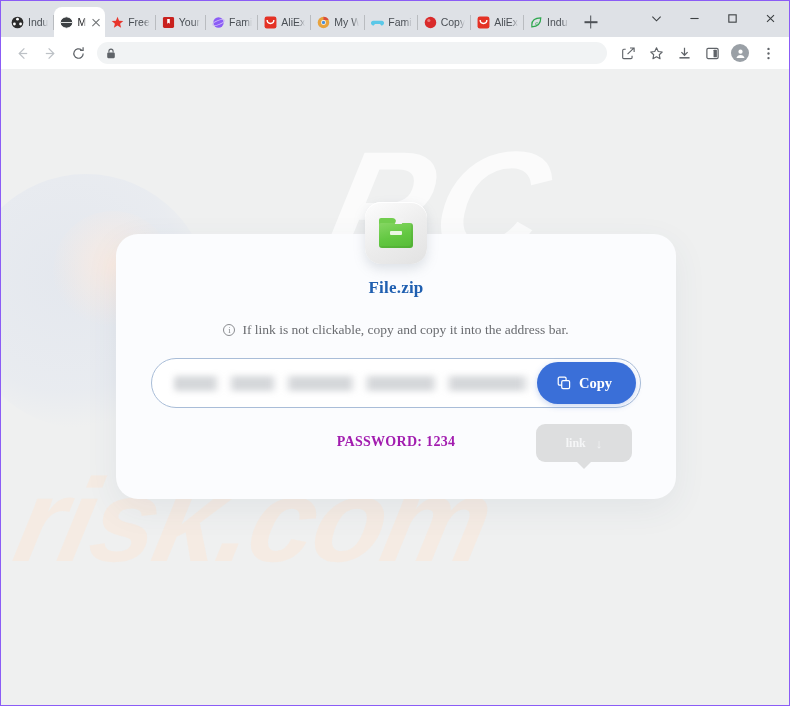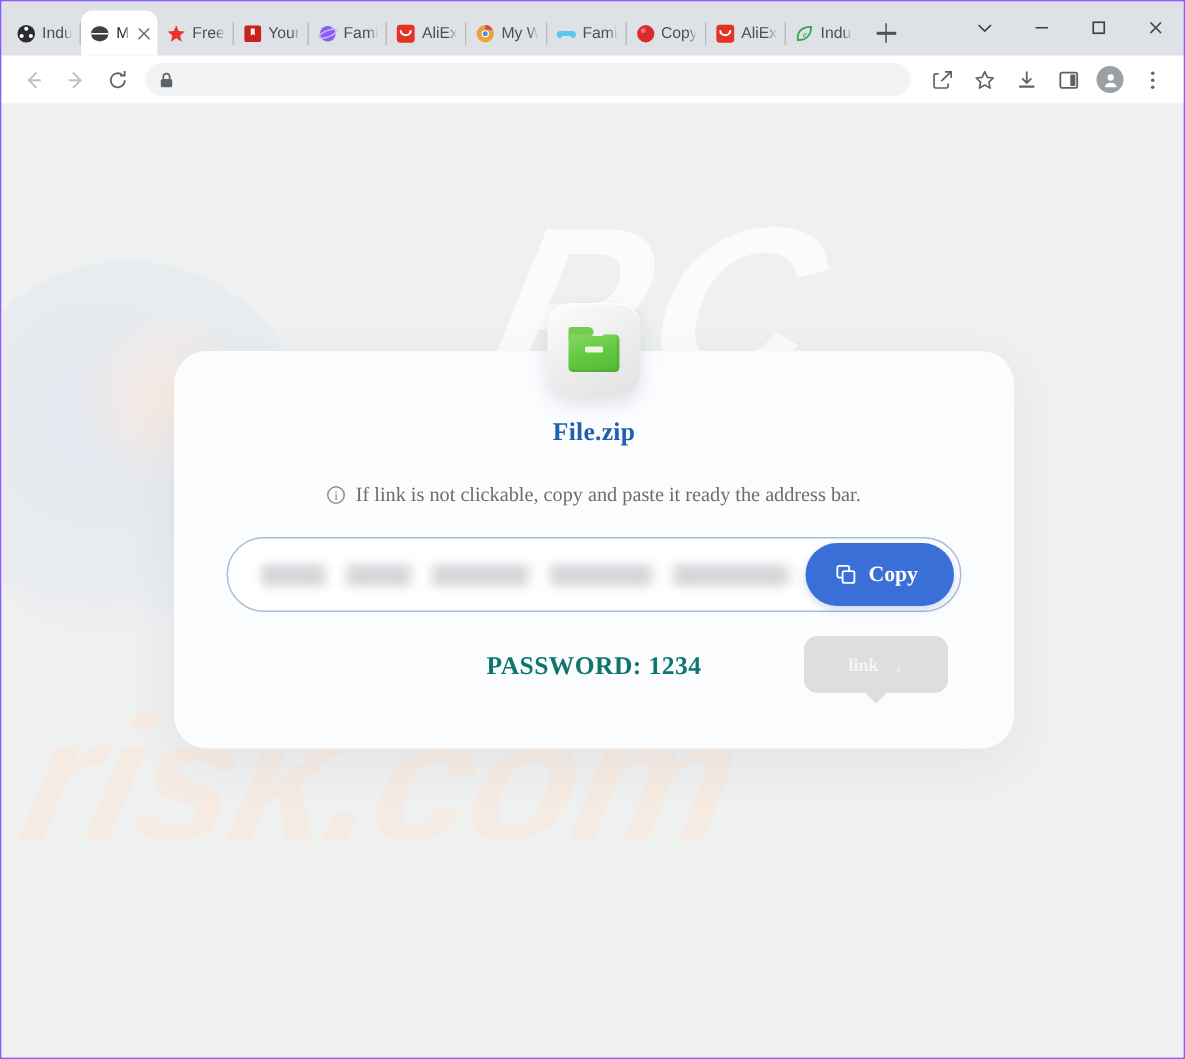--- a/index.html
+++ b/index.html
@@ -379,23 +379,23 @@
     font-family: "Liberation Serif", serif;
     font-size: 14.5px;
     font-weight: 700;
     box-shadow: 0 2px 6px rgba(40,90,200,.25);
   }
   #copybtn .copy-ico { display: flex; }
 
   #password {
     margin-top: 26px;
     font-family: "Liberation Serif", serif;
-    font-size: 17px;
+    font-size: 14px;
     font-weight: 700;
-    color: #0f766e;
+    color: #a21caf;
     letter-spacing: .3px;
   }
 
   
   #tooltip {
     position: absolute;
     left: 535px; top: 355px;
     width: 96px; height: 38px;
     background: #dddedf;
     border-radius: 9px;
@@ -659,21 +659,21 @@
           <div class="notch"></div>
           <div class="slot"></div>
         </div>
       </div>
 
       <div id="filename">File.zip</div>
 
 
       <div id="hintrow">
         <span class="info-ico">i</span>
-        <span>If link is not clickable, copy and paste it ready the address bar.</span>
+        <span>If link is not clickable, copy and copy it into the address bar.</span>
       </div>
 
       <div id="linkrow">
         <div id="linkblur" placeholder=""></div>
         <div id="copybtn">
           <span class="copy-ico">
             <svg width="14" height="14" viewBox="0 0 16 16">
               <rect x="1.4" y="1.4" width="9" height="9" rx="1.5" fill="none" stroke="#fff" stroke-width="1.4"></rect>
               <rect x="5.4" y="5.4" width="9" height="9" rx="1.5" fill="#3a6fd8" stroke="#fff" stroke-width="1.4"></rect>
             </svg>

